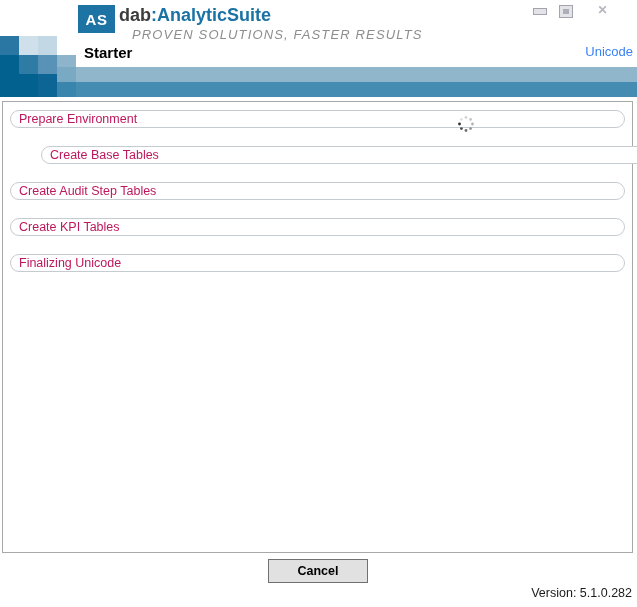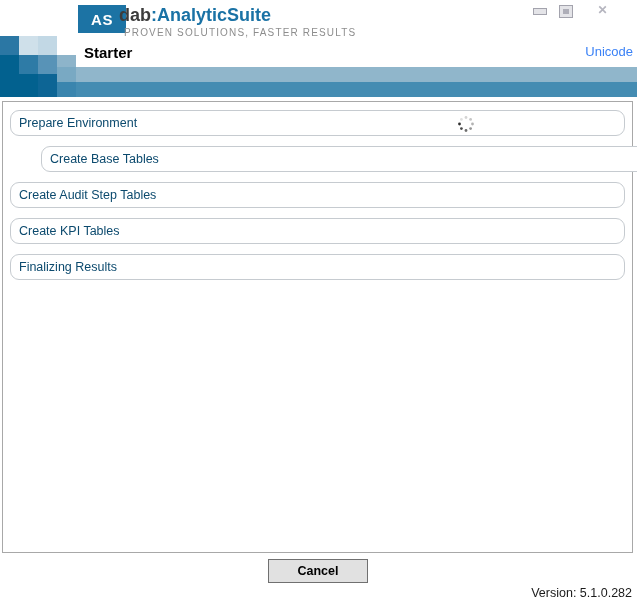--- a/index.html
+++ b/index.html
@@ -2,29 +2,29 @@
 <html><head>
 <meta charset="utf-8">
 <style>
   html,body{margin:0;padding:0;}
   body{
     width:637px;height:607px;position:relative;background:#ffffff;overflow:hidden;
     font-family:"Liberation Sans", sans-serif;
   }
   
   .logo-badge{
-    position:absolute;left:78px;top:5px;width:48px;height:28px;background:#1c73a4;
+    position:absolute;left:78px;top:5px;width:37px;height:28px;background:#1c73a4;
     color:#ffffff;font-weight:bold;font-size:15px;display:flex;align-items:center;justify-content:center;
     letter-spacing:0.5px;
   }
   .brand-line{position:absolute;left:119px;top:5px;font-size:18px;font-weight:600;white-space:nowrap;}
   .brand-prefix{color:#3c3c3c;font-weight:800;}
   .brand-suffix{color:#1a72a5;}
   .brand-tagline{
-    position:absolute;left:124px;top:27px;font-size:10px;color:#8d8d8d;letter-spacing:1.15px;white-space:nowrap;
+    position:absolute;left:132px;top:27px;font-size:13px;color:#8d8d8d;letter-spacing:1.15px;white-space:nowrap;font-style:italic;
   }
   
   .win-btn{position:absolute;display:flex;align-items:center;justify-content:center;}
   .btn-min{left:533px;top:8px;width:12px;height:5px;border:1px solid #a3a3ad;background:#e4e4e8;}
   .btn-max{left:559px;top:5px;width:12px;height:11px;border:1px solid #a3a3ad;background:#e4e4e8;}
   .btn-max-inner{width:6px;height:5px;background:#aeaeb8;}
   .btn-close{left:596px;top:3px;width:13px;height:13px;color:#b5b5bf;font-size:12px;font-weight:bold;}
   
   .page-title{position:absolute;left:78px;top:44px;font-size:15px;font-weight:bold;color:#000000;margin-left:6px;}
   .encoding-label{position:absolute;right:4px;top:44px;font-size:13px;color:#3b82f6;}
@@ -32,23 +32,23 @@
   .band{position:absolute;left:57px;right:0;height:15px;}
   .band-light{top:67px;background:#90b6cb;}
   .band-mid{top:82px;background:#448cb2;}
   .cell{position:absolute;width:19px;height:19px;}
   
   .task-panel{
     position:absolute;left:2px;top:101px;width:631px;height:452px;
     border:1px solid #a8a8a8;background:#ffffff;box-sizing:border-box;
   }
   .task-item{
-    position:absolute;left:7px;width:615px;height:26px;box-sizing:border-box;
+    position:absolute;left:7px;width:615px;height:18px;box-sizing:border-box;
     border:1px solid #c6cbd0;border-radius:9px;background:#ffffff;
-    font-size:12.5px;color:#0c4a6e;display:flex;align-items:center;padding-left:8px;
+    font-size:12.5px;color:#be185d;display:flex;align-items:center;padding-left:8px;
   }
   .task-item .spinner{position:absolute;left:446px;top:4px;}
   
   .cancel-button{
     position:absolute;left:268px;top:559px;width:100px;height:24px;box-sizing:border-box;
     background:#e1e1e1;border:1px solid #707070;
     font-family:"Liberation Sans", sans-serif;font-size:12.5px;font-weight:bold;color:#000000;
     display:flex;align-items:center;justify-content:center;cursor:pointer;text-align:right;
   }
   .version-label{position:absolute;right:5px;top:586px;font-size:12.5px;color:#1b1b1b;}
@@ -112,20 +112,20 @@
 
   <div class="task-item" style="top:80px;">
     <span>Create Audit Step Tables</span>
   </div>
 
   <div class="task-item" style="top:116px;">
     <span>Create KPI Tables</span>
   </div>
 
   <div class="task-item" style="top:152px;">
-    <span>Finalizing Results</span>
+    <span>Finalizing Unicode</span>
   </div>
 
 </div>
 
 <button class="cancel-button">Cancel</button>
 
 <div class="version-label">Version: 5.1.0.282</div>
 
 </body></html>

